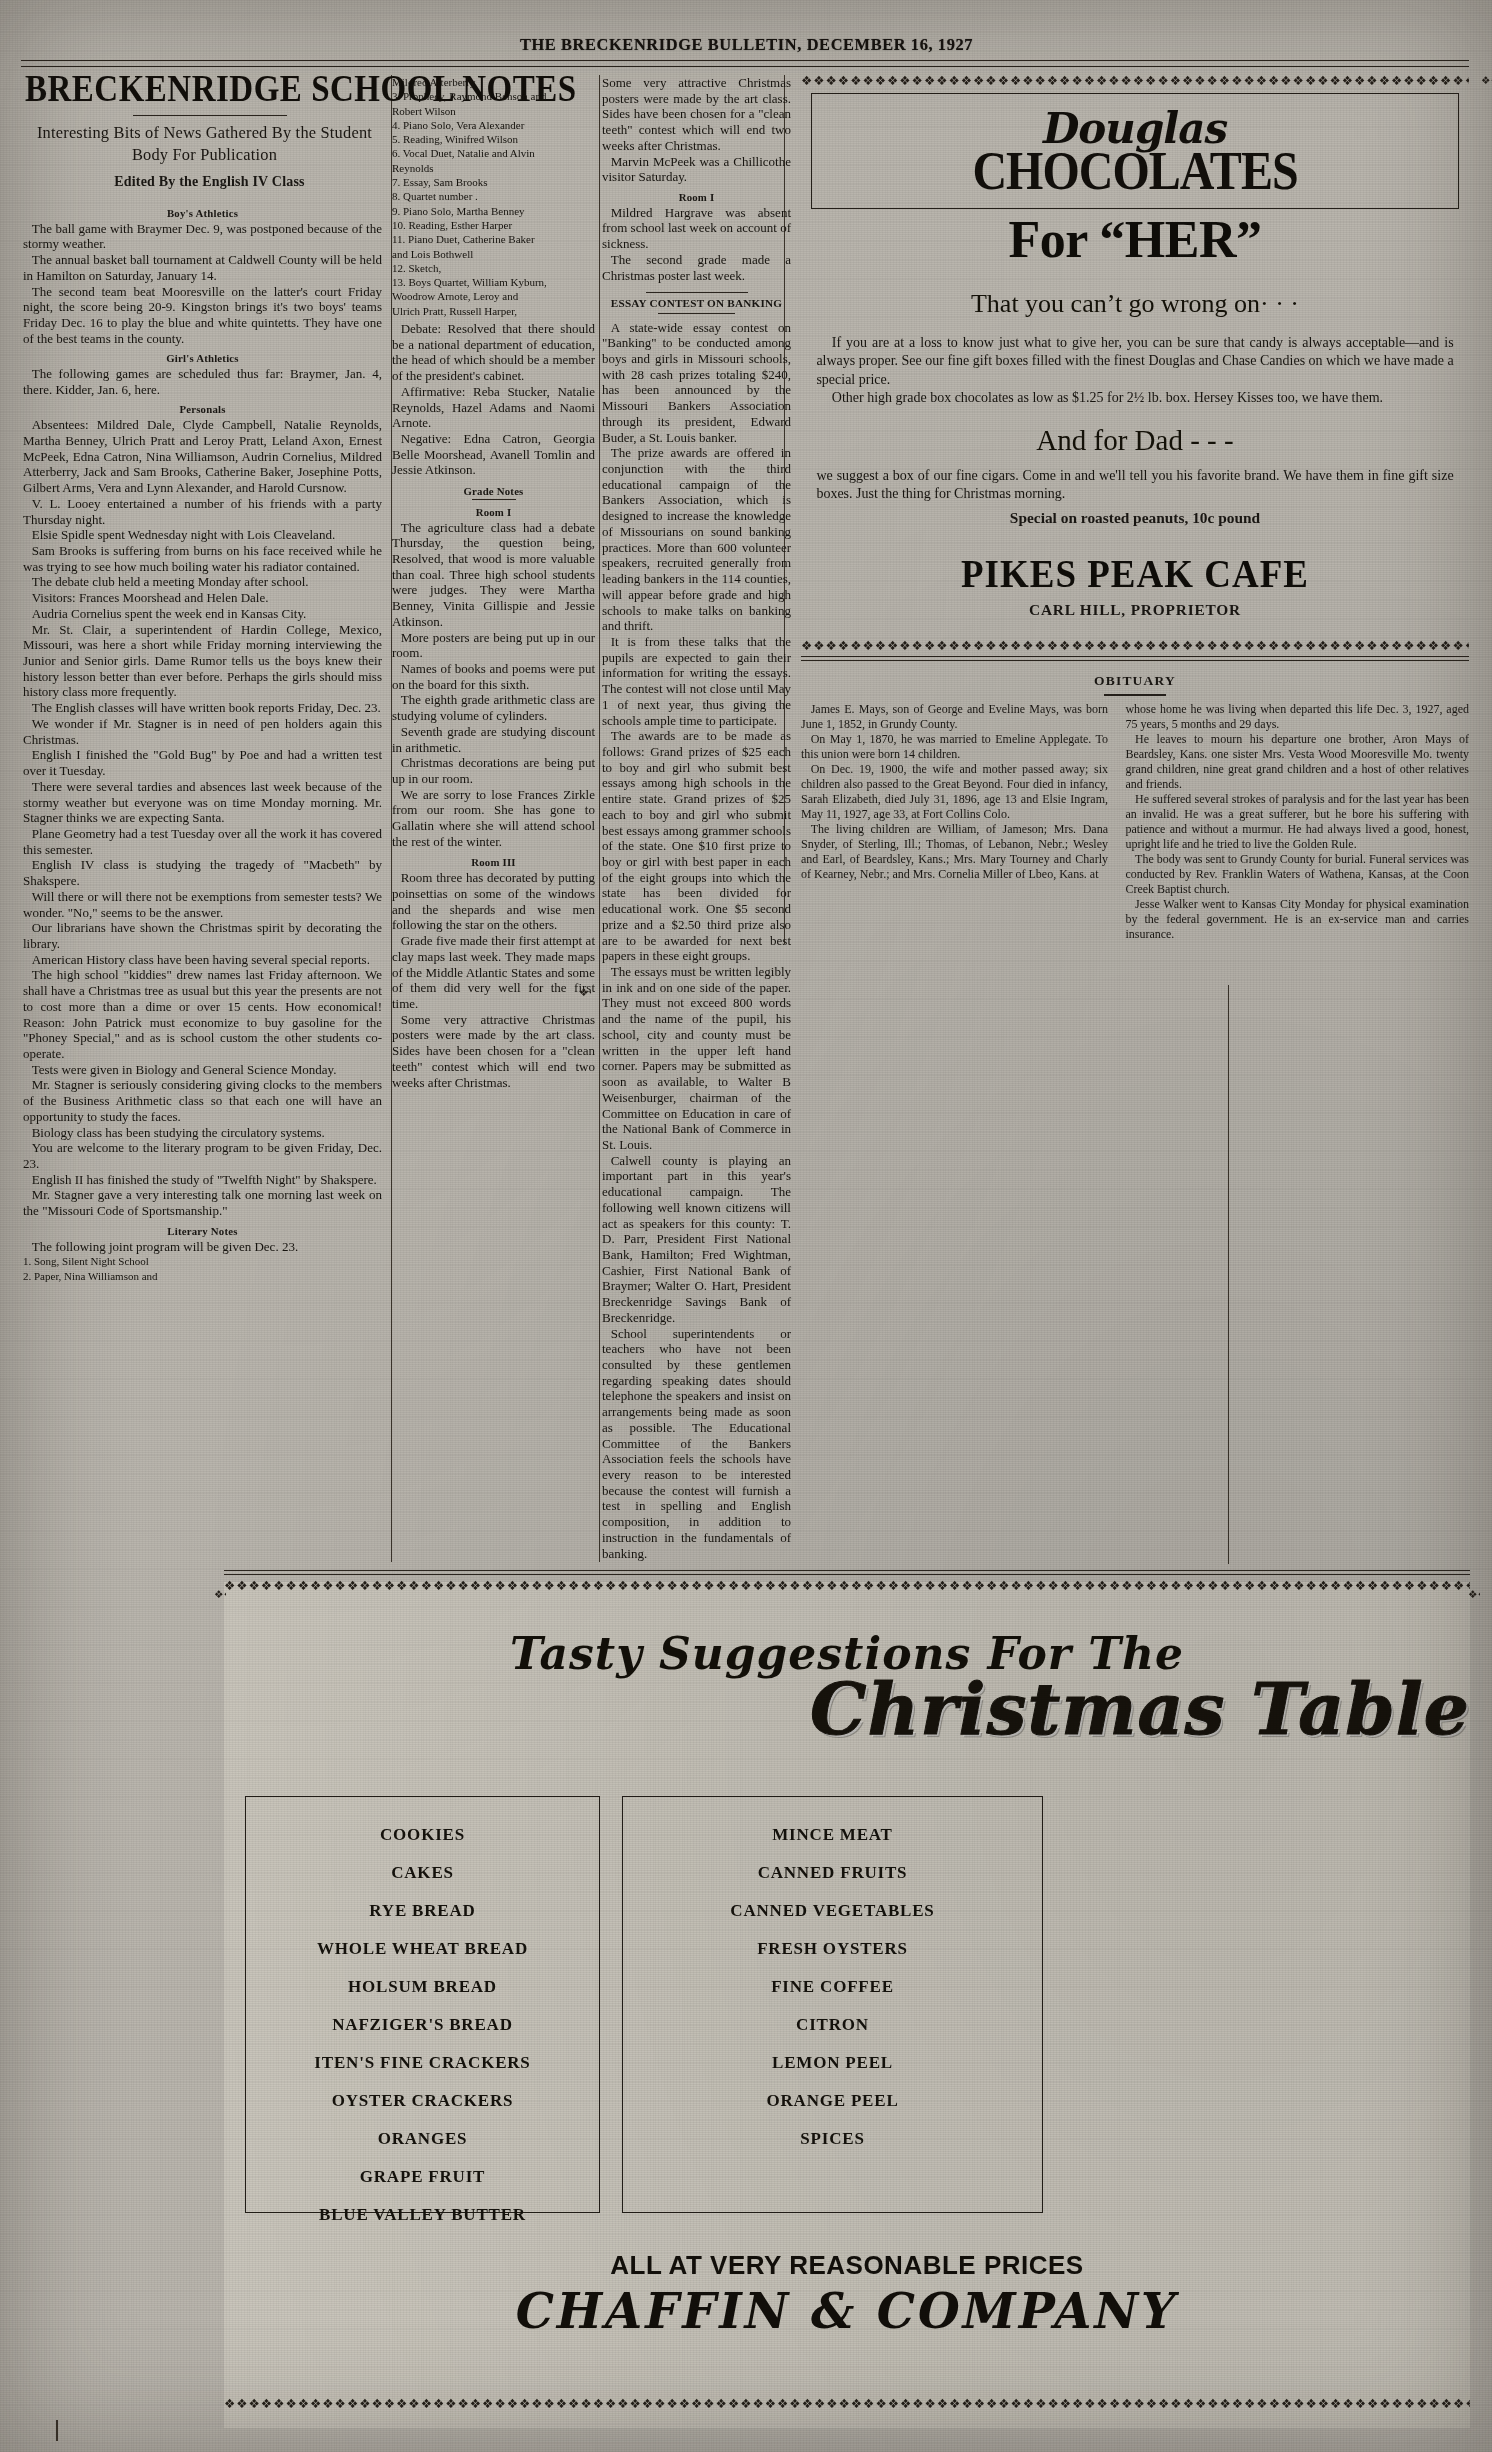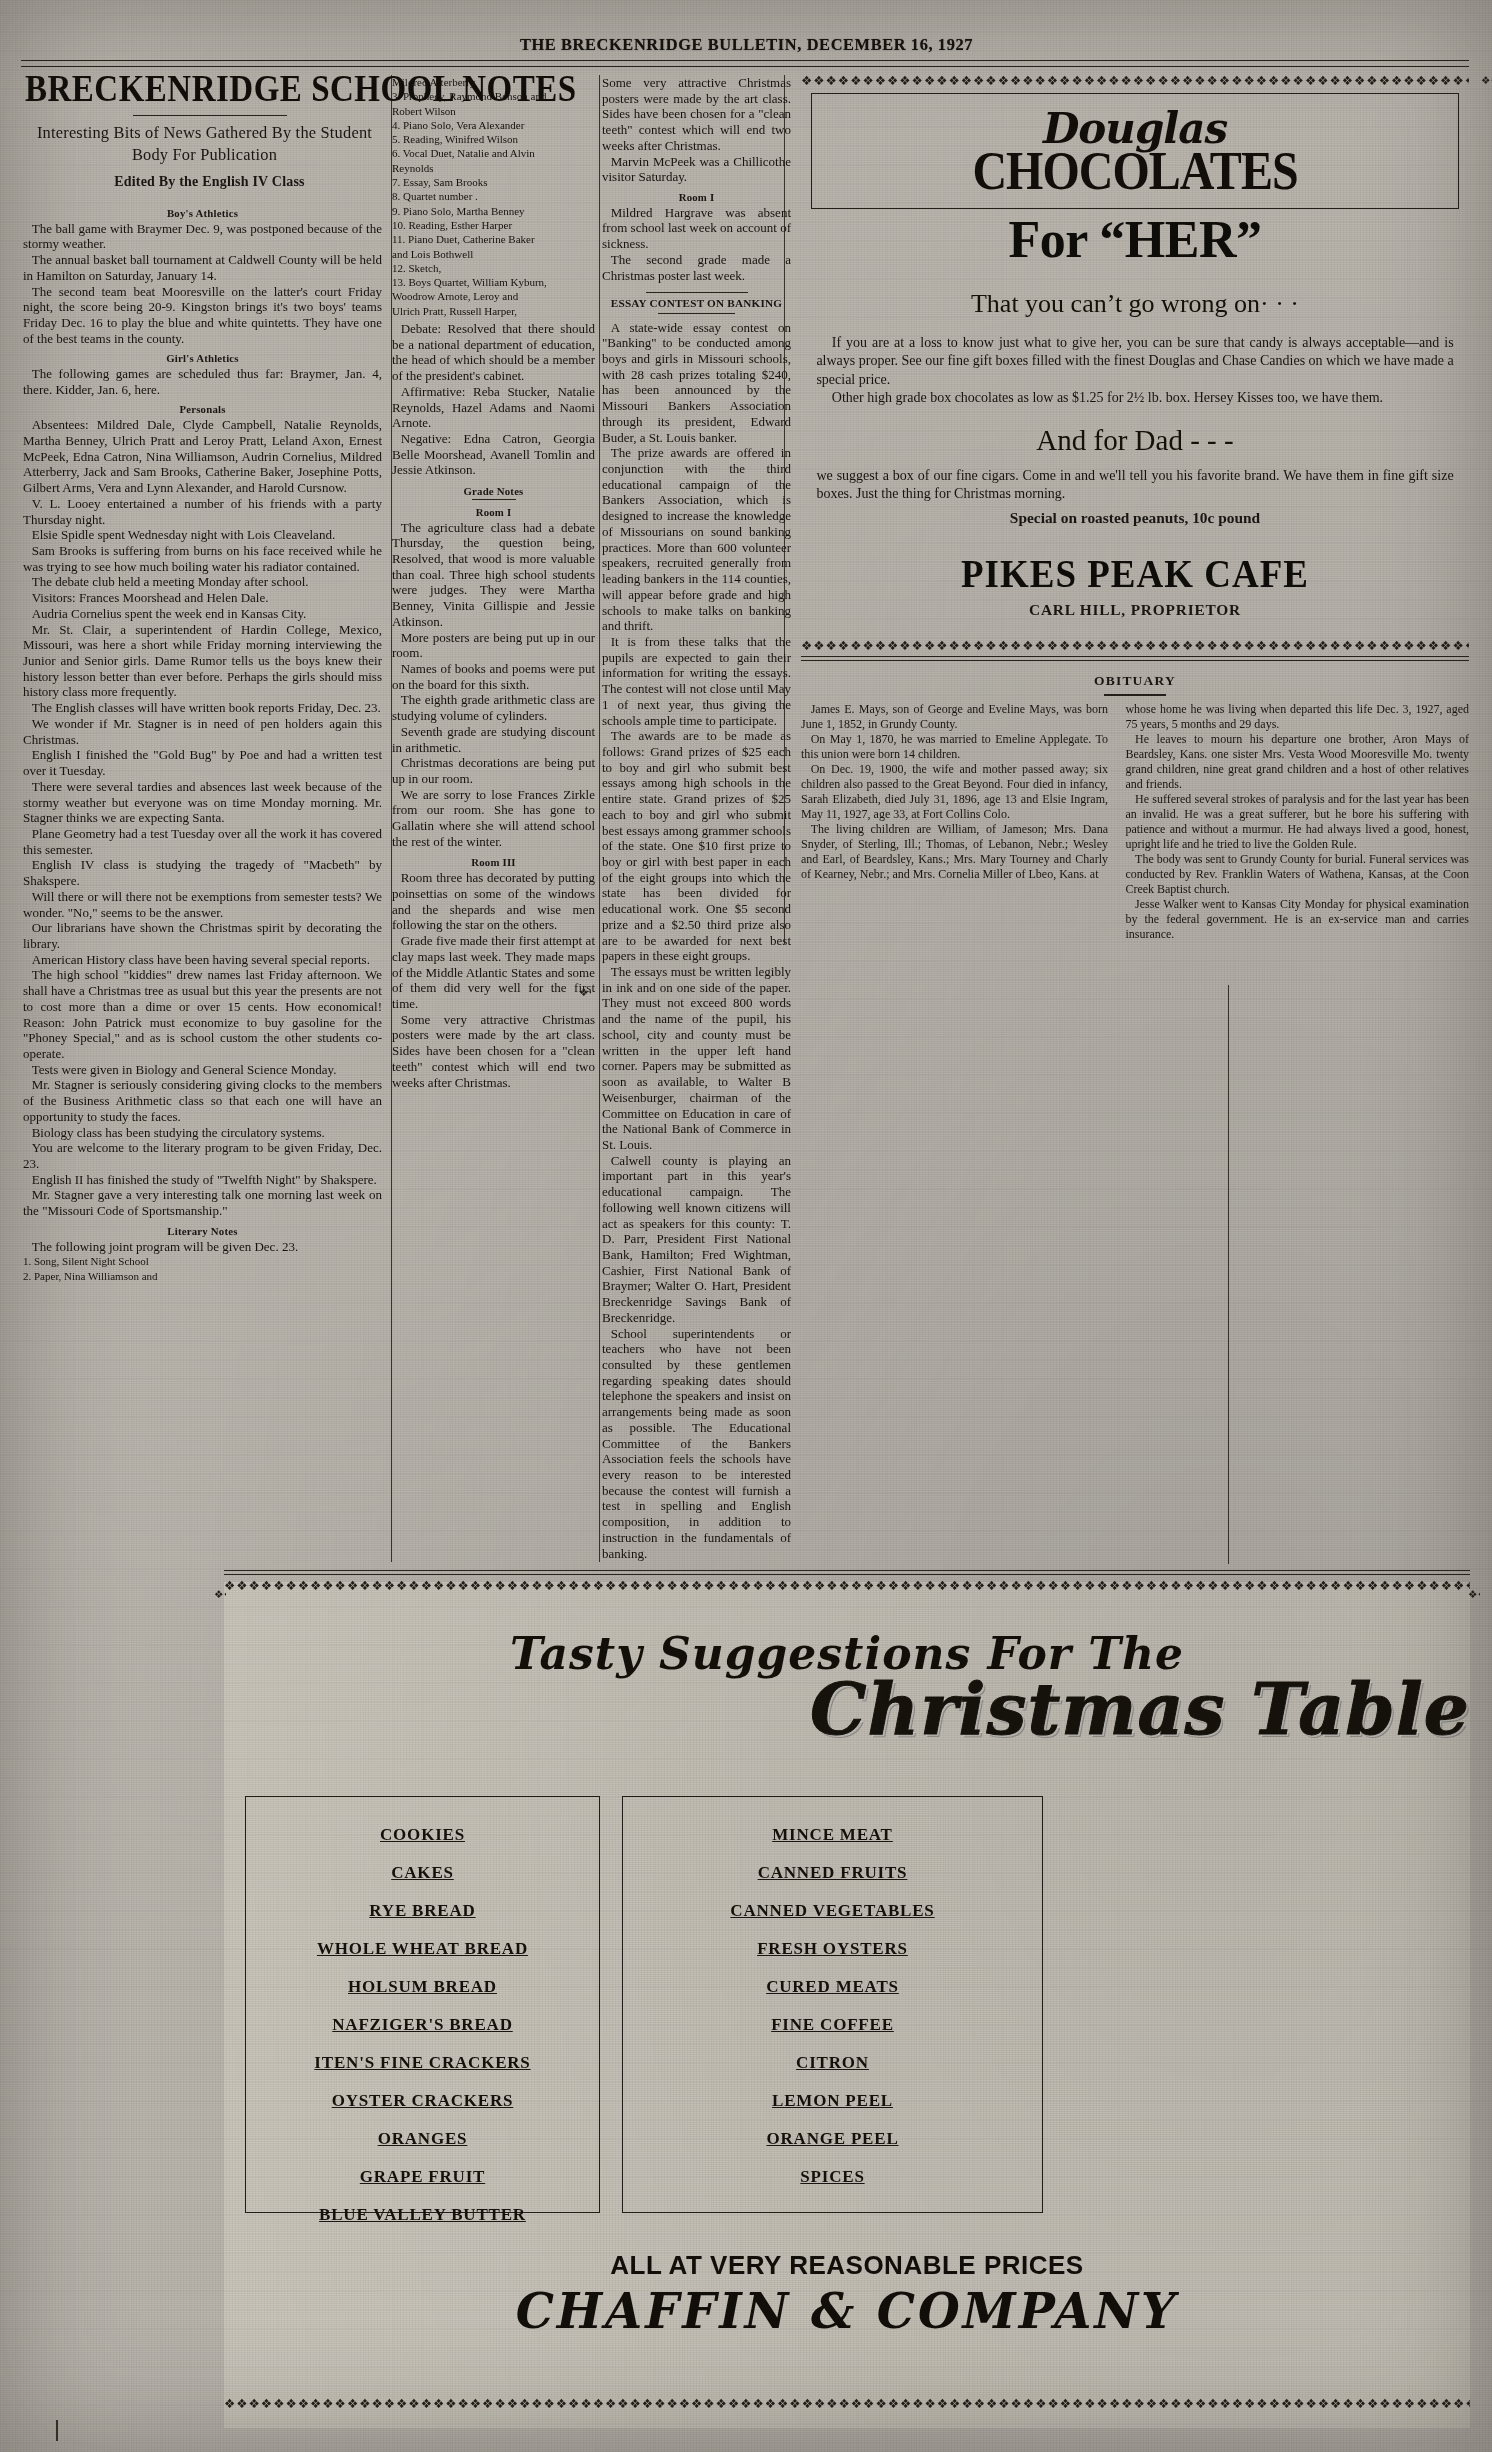--- a/index.html
+++ b/index.html
@@ -110,21 +110,21 @@
     font-family:"DejaVu Serif",serif;font-style:italic;font-weight:bold;
     font-size:44px;color:#131009;letter-spacing:1px;
     text-align:center;
   }
   .xtable{
     font-family:"DejaVu Serif",serif;font-style:italic;font-weight:bold;
     font-size:71px;letter-spacing:1px;text-align:right;color:#17130c;
     -webkit-text-stroke:1px #17130c;
     text-shadow:1.9px 1.9px 0 rgba(255,255,255,.45), 2.9px 2.9px 0 rgba(0,0,0,.25);
   }
-  .listbox{position:absolute;border:1.9px solid #221d17;background:transparent;text-decoration:underline;}
+  .listbox{position:absolute;border:1.9px solid #221d17;background:transparent;}
   .listbox ul{list-style:none;margin:0;padding:19.3px 3.9px;}
   .listbox li{
     font-family:"Liberation Serif",serif;font-weight:bold;
     font-size:17px;letter-spacing:0.8px;text-align:center;
     padding:9px 0;color:#15120c;
   }
   .allat{
     font-family:"Liberation Sans",sans-serif;font-weight:bold;
     font-size:26px;letter-spacing:0.5px;text-align:center;color:#120f0a;
   }
@@ -353,21 +353,20 @@
           <li>GRAPE FRUIT</li>
           <li>BLUE VALLEY BUTTER</li>
         </ul>
     </div>
     <div class="listbox" style="left:398px;top:214px;width:419px;height:415px;">
       <ul id="lst2">
           <li>MINCE MEAT</li>
           <li>CANNED FRUITS</li>
           <li>CANNED VEGETABLES</li>
           <li>FRESH OYSTERS</li>
-          <li>CURED MEATS</li>
           <li>FINE COFFEE</li>
           <li>CITRON</li>
           <li>LEMON PEEL</li>
           <li>ORANGE PEEL</li>
           <li>SPICES</li>
         </ul>
     </div>
 
     <div class="allat" style="position:absolute;left:0;top:668px;width:100%;">ALL AT VERY REASONABLE PRICES</div>
     <div class="chaffin" style="position:absolute;left:0;top:701px;width:100%;">CHAFFIN  &amp;  COMPANY</div>

